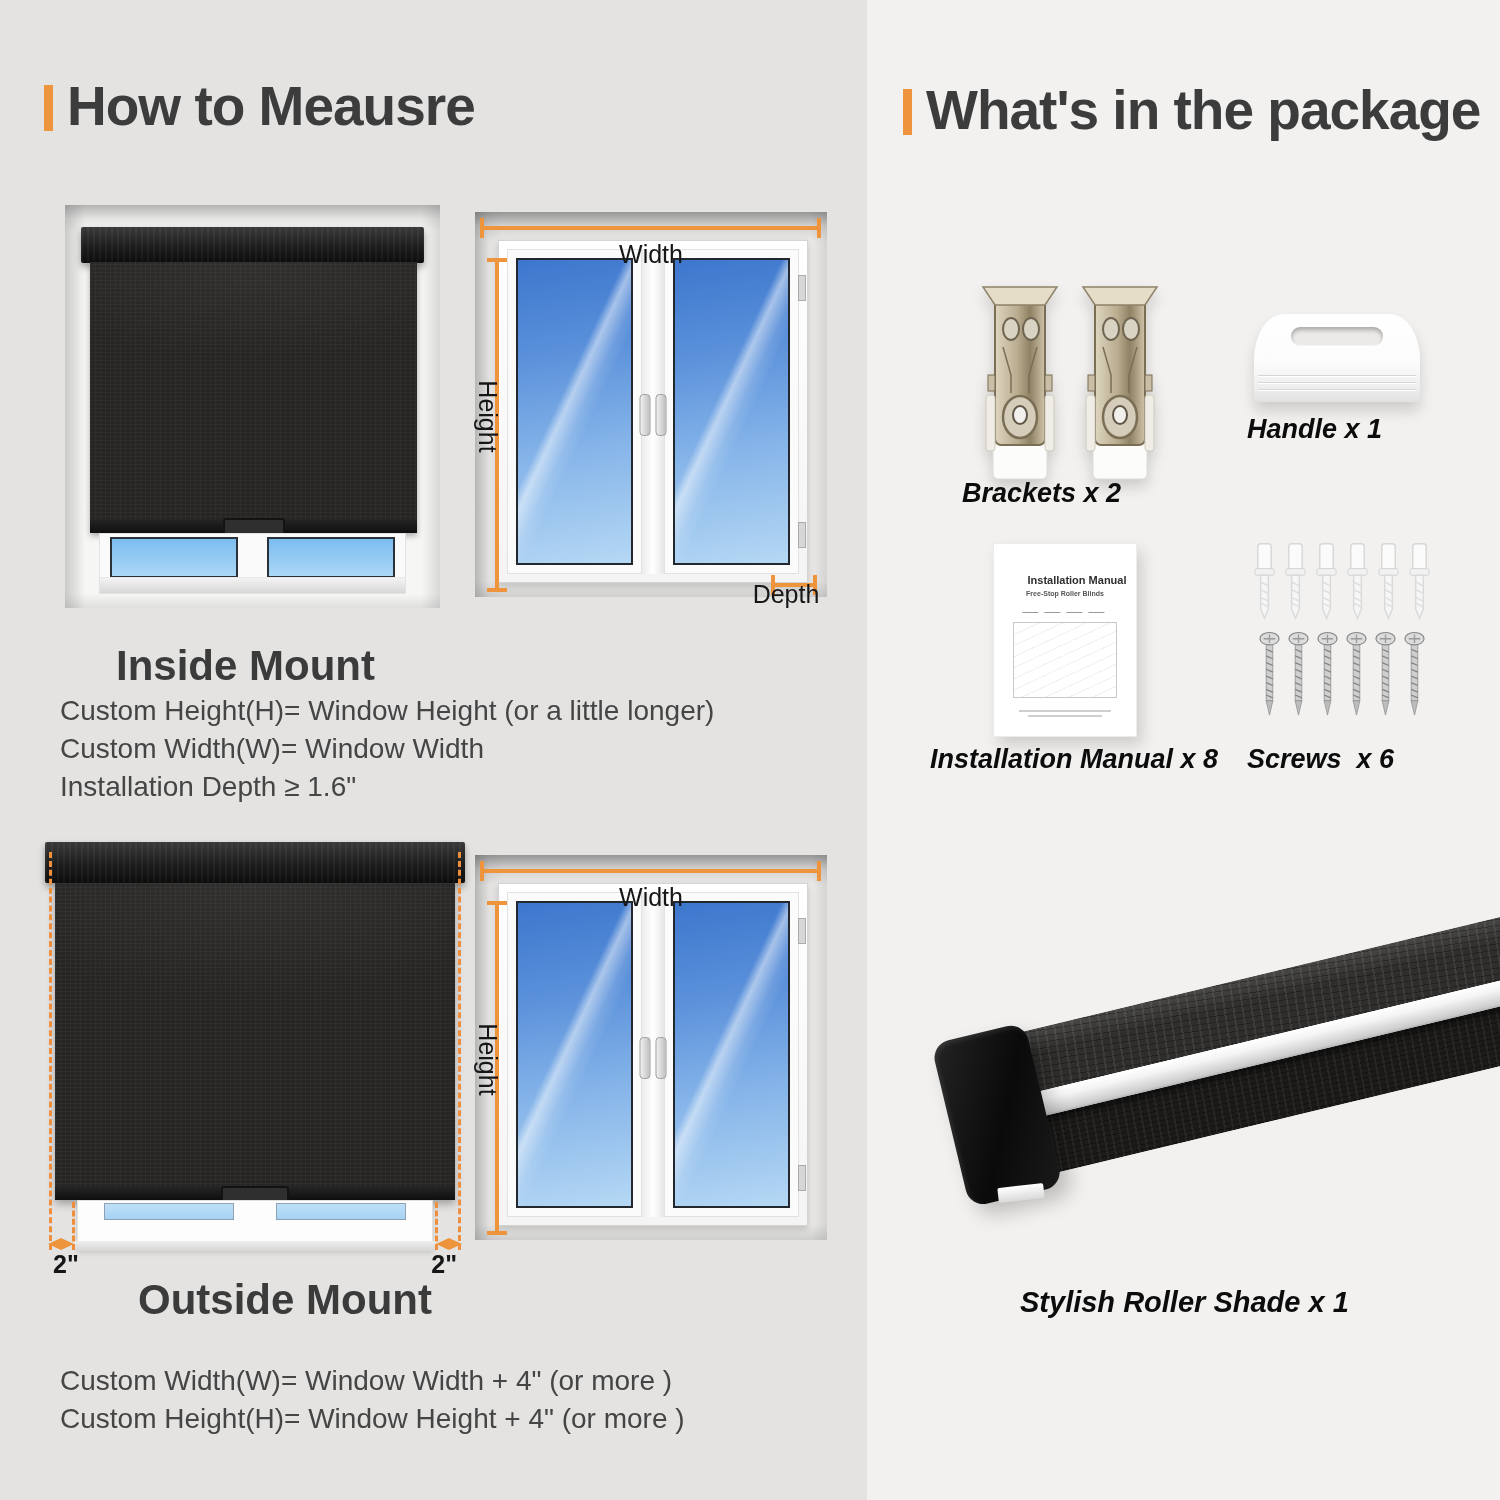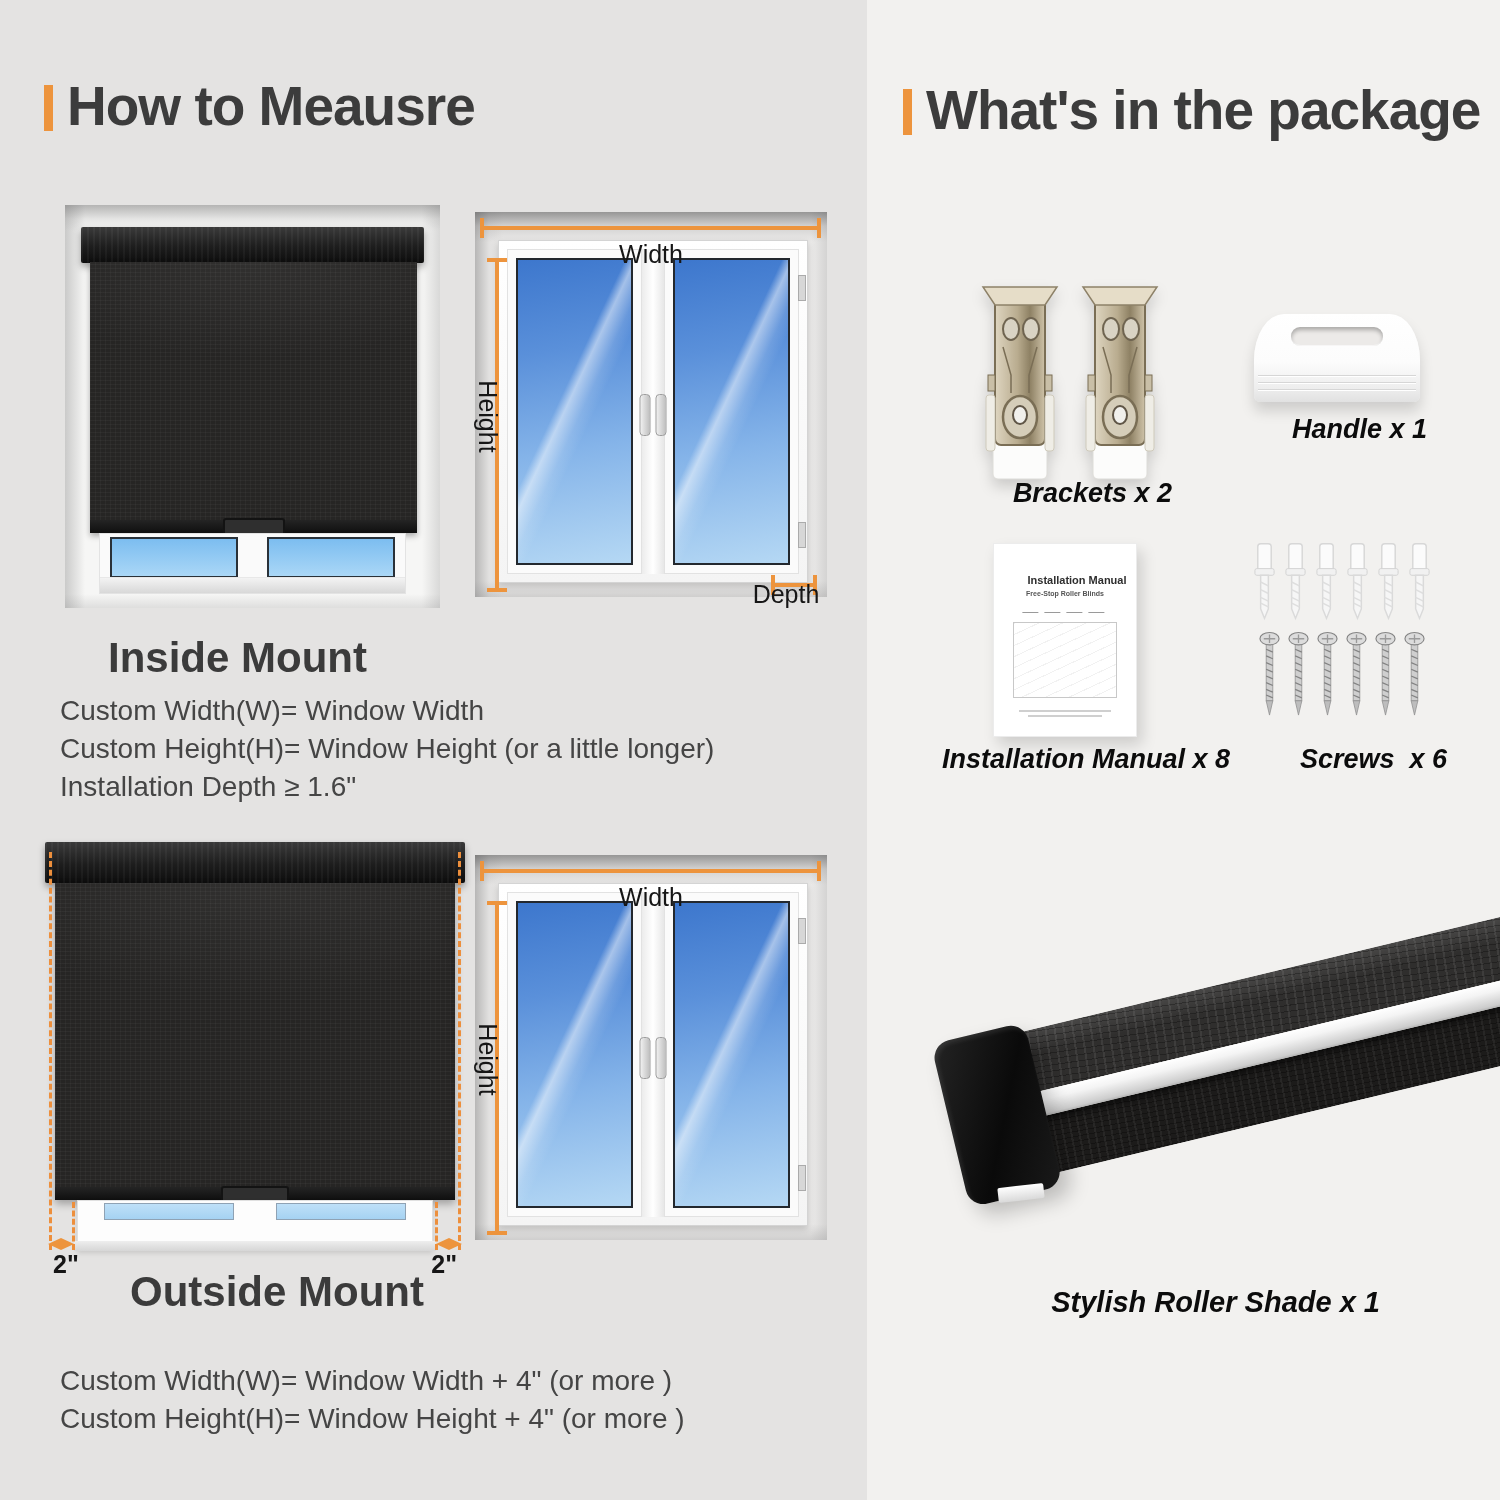--- a/index.html
+++ b/index.html
@@ -7,21 +7,21 @@
   .canvas{position:relative;width:1500px;height:1500px;overflow:hidden;
           font-family:"Liberation Sans", sans-serif;color:#3c3c3c;}
   .bg{position:absolute;top:0;height:1500px;}
   .bg-left{left:0;width:867px;background:#e4e3e2;}
   .bg-right{left:867px;width:633px;background:#f2f1ef;}
   .sec-title{position:absolute;display:flex;align-items:flex-start;}
   .accent-bar{width:9px;height:46px;background:var(--accent);margin-top:9px;flex:none;}
   .sec-title h1{margin:0 0 0 14px;font-size:55px;line-height:1.1;font-weight:bold;
                 color:#3c3c3c;letter-spacing:-1px;white-space:nowrap;}
 
-  h2.mount-heading{position:absolute;margin:0;font-size:42px;font-weight:bold;color:#3b3b3b;text-align:right;}
+  h2.mount-heading{position:absolute;margin:8px;font-size:42px;font-weight:bold;color:#3b3b3b;text-align:right;}
   .body-lines{position:absolute;font-size:28px;line-height:38px;color:#454545;white-space:nowrap;}
 
   
   .meas-h{position:absolute;height:4px;background:var(--accent);}
   .meas-h::before,.meas-h::after{content:"";position:absolute;top:-8px;width:4px;height:20px;background:var(--accent);}
   .meas-h::before{left:0}.meas-h::after{right:0}
   .meas-v{position:absolute;width:4px;background:var(--accent);}
   .meas-v::before,.meas-v::after{content:"";position:absolute;left:-8px;width:20px;height:4px;background:var(--accent);}
   .meas-v::before{top:0}.meas-v::after{bottom:0}
   .meas-label{position:absolute;font-size:25px;color:#161616;}
@@ -110,21 +110,21 @@
   .gap-arrow::before{content:"";position:absolute;left:0;top:-6px;border-top:6px solid transparent;
                      border-bottom:6px solid transparent;border-right:13px solid var(--accent);}
   .gap-arrow::after{content:"";position:absolute;right:0;top:-6px;border-top:6px solid transparent;
                     border-bottom:6px solid transparent;border-left:13px solid var(--accent);}
   .gap-label{position:absolute;top:410px;font-size:25px;color:#161616;font-weight:bold;}
   .gap-label.l{left:8px;}
   .gap-label.r{right:8px;}
 
   
   .item-label{position:absolute;font-size:27px;font-weight:bold;font-style:italic;color:#0c0c0c;
-              text-align:right;white-space:pre;}
+              text-align:left;white-space:pre;}
   .brackets-fig{position:absolute;left:975px;top:285px;filter:drop-shadow(0 7px 7px rgba(0,0,0,.16));}
 
   .handle-fig{position:absolute;left:1252px;top:314px;width:170px;height:92px;}
   .handle-body{position:absolute;inset:0 2px 4px 2px;
     background:linear-gradient(180deg,#ffffff 0%,#fcfcfc 55%,#ededed 85%,#e1e1e1 100%);
     border-radius:30px 30px 6px 6px / 46px 46px 6px 6px;
     box-shadow:0 9px 14px rgba(0,0,0,.15);}
   .handle-slot{position:absolute;left:50%;top:13px;transform:translateX(-50%);width:92px;height:19px;
     border-radius:9px;background:#eceae8;
     box-shadow:inset 0 3px 4px rgba(0,0,0,.28), inset 0 -1px 1px rgba(255,255,255,.8);}
@@ -214,22 +214,22 @@
     <div class="meas-h wd-width-arrow"></div>
     <div class="meas-label wd-width-label">Width</div>
     <div class="meas-v wd-height-arrow"></div>
     <div class="meas-label wd-height-label">Height</div>
     <div class="meas-h wd-depth-arrow"></div>
     <div class="meas-label wd-depth-label">Depth</div>
   </div>
 
   <h2 class="mount-heading" style="left:108px;top:634px;">Inside Mount</h2>
   <div class="body-lines" style="left:60px;top:692px;">
+    <div>Custom Height(H)= Window Height (or a little longer)</div>
     <div>Custom Width(W)= Window Width</div>
-    <div>Custom Height(H)= Window Height (or a little longer)</div>
     <div>Installation Depth ≥ 1.6"</div>
   </div>
 
   <div class="om">
     <div class="om-headrail headrail fabric"></div>
     <div class="om-fabric fabric">
       <div class="bottombar"></div>
       <div class="pull-tab" style="width:64px;height:16px;bottom:-6px;"></div>
     </div>
     <div class="om-window">

